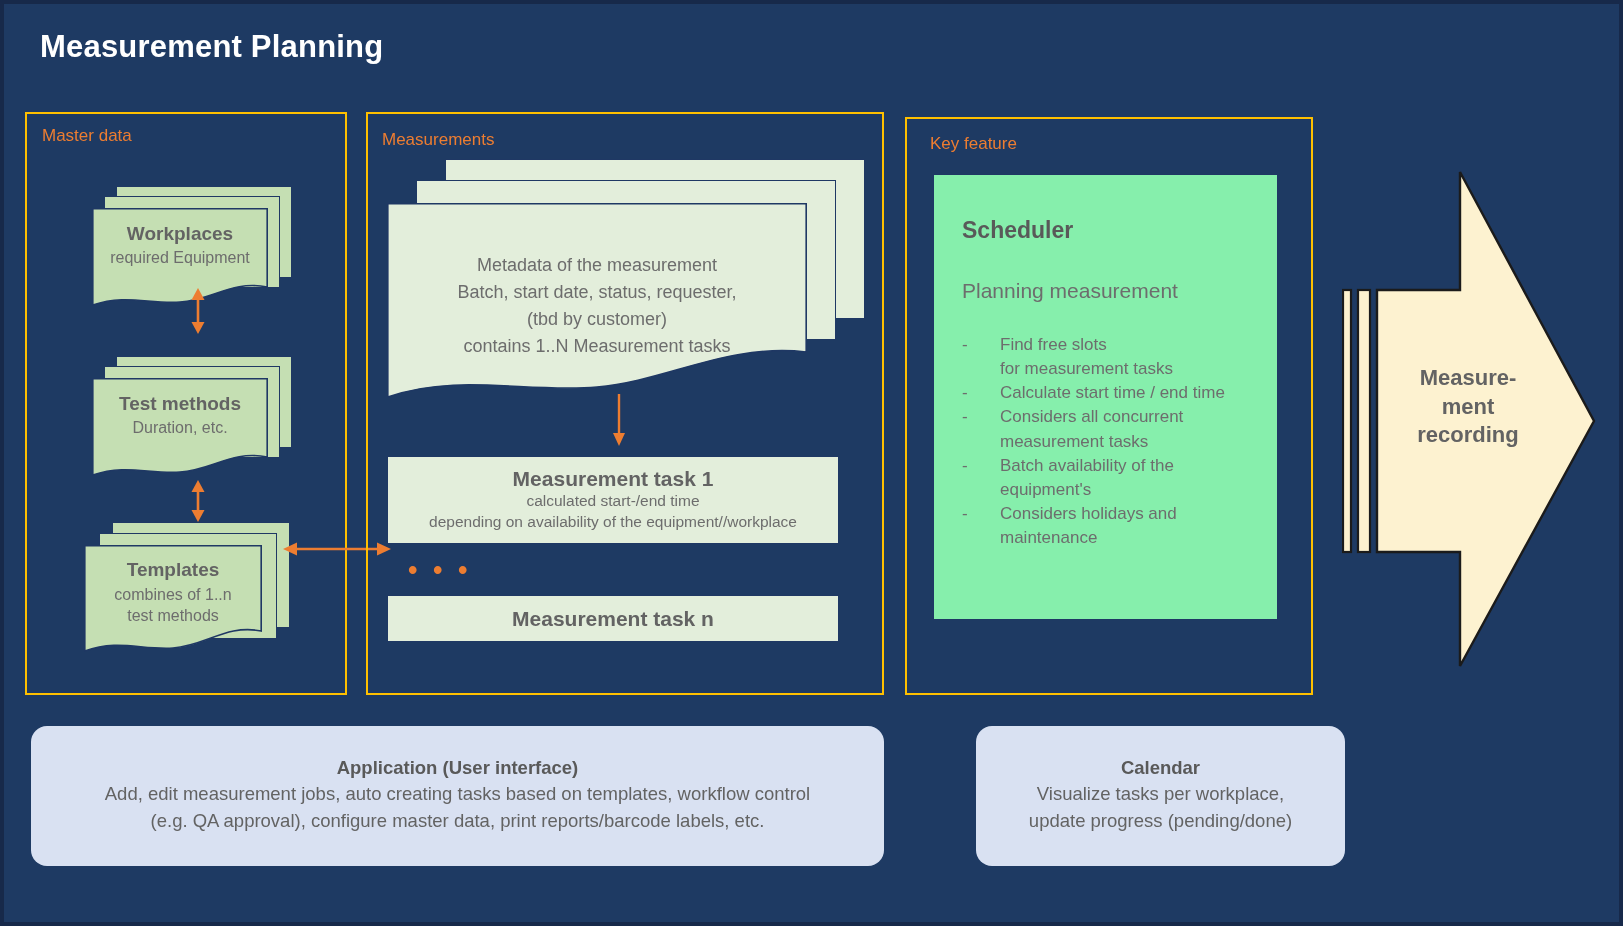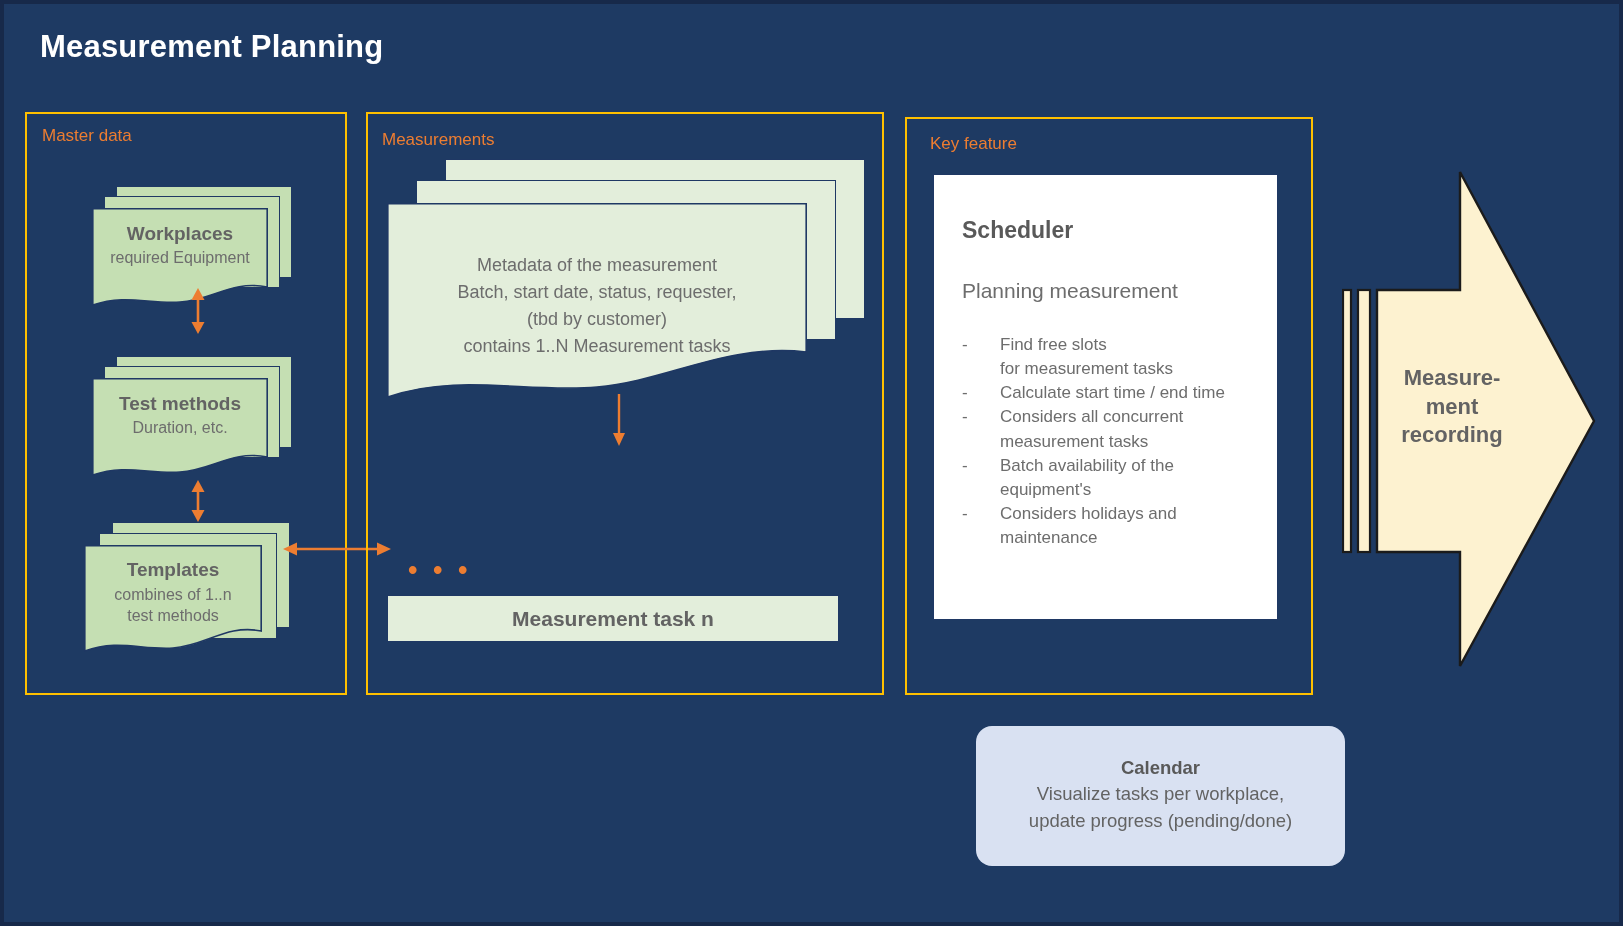--- a/index.html
+++ b/index.html
@@ -92,21 +92,21 @@
     font-size:15.5px; color:#6d6d6d; line-height:1.35;
   }
 
   
   .jobtitle{ font-size:23px; font-weight:bold; color:#636363; }
   .jobline{ font-size:18px; color:#6d6d6d; line-height:1.44; }
 
   
   .scheduler{
     position:absolute;
-    background:#ffffff;
+    background:#86efac;
     border:1.5px solid #1f3864;
     box-sizing:border-box;
     color:#6d6d6d;
   }
   .sch-title{
     position:absolute; left:28px; top:42px;
     font-size:23px; font-weight:bold; color:#595959;
   }
   .sch-sub{
     position:absolute; left:28px; top:104px;
@@ -144,20 +144,21 @@
 
   
   .bigarrow{ position:absolute; }
   .bigarrow-label{
     position:absolute;
     text-align:center;
     font-size:22px;
     font-weight:bold;
     color:#636363;
     line-height:1.3;
+    padding-left:16px;
   }
 
   
   .bottombox{
     position:absolute;
     background:#d9e1f2;
     border-radius:16px;
     box-sizing:border-box;
     text-align:center;
     color:#636363;
@@ -249,20 +250,25 @@
     <div class="doc-text jobline" style="top:121px; width:420px;">Batch, start date, status, requester,</div>
     <div class="doc-text jobline" style="top:148px; width:420px;">(tbd by customer)</div>
     <div class="doc-text jobline" style="top:175px; width:420px;">contains 1..N Measurement tasks</div>
   </div>
 
   <svg class="arrow-svg" style="left:605px; top:390px;" width="20" height="52" viewBox="0 0 20 52">
     <line x1="10" y1="0" x2="10" y2="40" stroke="#ed7d31" stroke-width="2.4"></line>
     <polygon points="10,52 4,39 16,39" fill="#ed7d31"></polygon>
   </svg>
 
+  <div class="flatcard" style="left:383px; top:452px; width:452px; height:88px;">
+    <div class="ft" style="margin-top:10px;">Measurement task 1</div>
+    <div class="fs">calculated start-/end time</div>
+    <div class="fs">depending on availability of the equipment//workplace</div>
+  </div>
 
   <div class="ellipsis" style="left:404px; top:553px;">• • •</div>
 
   <div class="flatcard" style="left:383px; top:591px; width:452px; height:47px;">
     <div class="ft" style="margin-top:11px;">Measurement task n</div>
   </div>
 
   <div class="panel" style="left:901px; top:113px; width:408px; height:578px;"></div>
   <div class="panel-label" style="left:926px; top:130px;">Key feature</div>
 
@@ -306,20 +312,25 @@
 
       <path d="M35,126 L118,126 L118,8 L252,257 L118,502 L118,388 L35,388 Z" fill="#fdf2d0" stroke="#1b1b1b" stroke-width="2.4" stroke-linejoin="miter"></path>
     </svg>
     <div class="bigarrow-label" style="left:35px; top:200px; width:150px;">
       <div>Measure-</div>
       <div>ment</div>
       <div>recording</div>
     </div>
   </div>
 
+  <div class="bottombox" style="left:27px; top:722px; width:853px; height:140px;">
+    <div class="bb-title">Application (User interface)</div>
+    <div class="bb-line">Add, edit measurement jobs, auto creating tasks based on templates, workflow control</div>
+    <div class="bb-line">(e.g. QA approval), configure master data, print reports/barcode labels, etc.</div>
+  </div>
 
   <div class="bottombox" style="left:940px; top:722px; width:369px; height:140px;margin-left:32px;">
     <div class="bb-title">Calendar</div>
     <div class="bb-line">Visualize tasks per workplace,</div>
     <div class="bb-line">update progress (pending/done)</div>
   </div>
 
 </div>
 
 </body></html>

